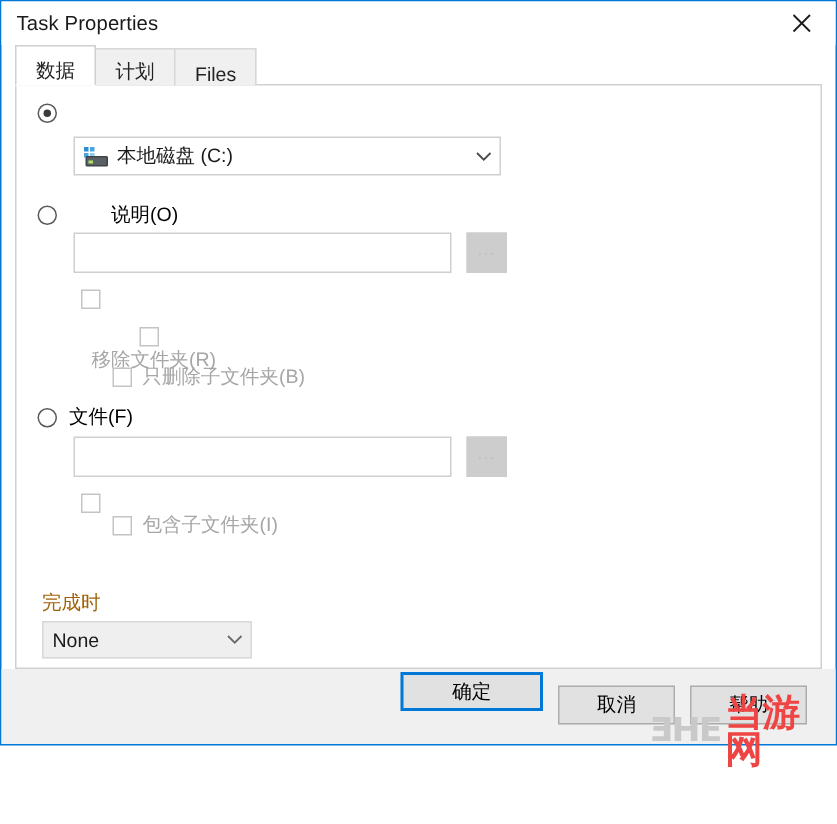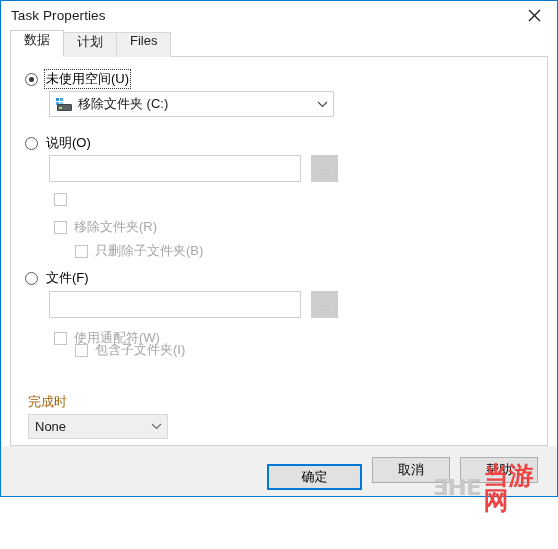--- a/index.html
+++ b/index.html
@@ -62,21 +62,21 @@
     margin-right: 9px;
     display: flex;
     align-items: flex-end;
     z-index: 3;
   }
   .tab {
     box-sizing: border-box;
     height: 25px;
     padding: 0 13px;
     display: flex;
-    align-items: flex-start;
+    align-items: flex-end;
     justify-content: center;
     font-size: 13px;
     color: #222;
     background: #f0f0f0;
     border: 1px solid #d7d7d7;
     border-bottom: none;
     margin-right: -1px;
     white-space: nowrap;
   }
   .tab.active {
@@ -317,72 +317,70 @@
     <div class="tab">
       <span>Files</span>
     </div>
   </div>
 
   <div class="panel">
     <div class="panel-inner">
 
       <div class="row" style="left:14px; top:12px;">
         <span class="radio checked"></span>
-        <span class="radio-label focused">未使用空间(U)</span>
       </div>
 
       <div class="combo" style="left:38px; top:34px; width:285px; height:26px;">
         <span class="combo-text">
           <span class="drive-icon">
             <span class="sq s1"></span>
               <span class="sq s2"></span>
               <span class="sq s3"></span>
               <span class="sq s4"></span>
             <span class="body"></span>
           </span>
-          <span>移除文件夹 (C:)</span>
+          <span>本地磁盘 (C:)</span>
         </span>
         <span class="combo-arrow">
           <svg width="11" height="7" viewBox="0 0 11 7" aria-hidden="true">
             <polyline points="1,1 5.5,5.5 10,1" fill="none" stroke="#4a4a4a" stroke-width="1.2"></polyline>
           </svg>
         </span>
       </div>
 
-      <div class="row" style="left:14px; top:76px;">
+      <div class="row" style="left:14px; top:76px;gap:28px;">
         <span class="radio"></span>
         <span class="radio-label">说明(O)</span>
       </div>
 
       <div class="textbox" style="left:38px; top:98px; width:252px; height:27px;"></div>
       <div class="browse-btn" style="left:300px; top:98px; width:27px; height:27px;">...</div>
 
       <div class="row" style="left:43px; top:136px;">
         <span class="checkbox"></span>
       </div>
-      <div class="row" style="left:43px; top:161px;">
+      <div class="row" style="left:43px; top:161px;flex-direction:column;">
         <span class="checkbox"></span>
         <span class="chk-label">移除文件夹(R)</span>
       </div>
       <div class="row" style="left:64px; top:185px;">
         <span class="checkbox"></span>
         <span class="chk-label">只删除子文件夹(B)</span>
       </div>
 
       <div class="row" style="left:14px; top:211px;text-align:right;">
         <span class="radio"></span>
         <span class="radio-label">文件(F)</span>
       </div>
 
       <div class="textbox" style="left:38px; top:234px; width:252px; height:27px;"></div>
       <div class="browse-btn" style="left:300px; top:234px; width:27px; height:27px;">...</div>
 
       <div class="row" style="left:43px; top:272px;">
         <span class="checkbox"></span>
-        <span class="chk-label">使用通配符(W)</span>
       </div>
       <div class="row" style="left:64px; top:284px;">
         <span class="checkbox"></span>
         <span class="chk-label">包含子文件夹(I)</span>
       </div>
 
       <div class="section-label" style="left:17px; top:336px;">完成时</div>
 
       <div class="combo disabled" style="left:17px; top:357px; width:140px; height:25px;">
         <span class="combo-text">None</span>
@@ -390,21 +388,21 @@
           <svg width="11" height="7" viewBox="0 0 11 7" aria-hidden="true">
             <polyline points="1,1 5.5,5.5 10,1" fill="none" stroke="#6a6a6a" stroke-width="1.2"></polyline>
           </svg>
         </span>
       </div>
 
     </div>
   </div>
 
   <div class="footer">
-    <div class="btn default" style="left:266px; top:18px; width:95px;">确定</div>
+    <div class="btn default" style="left:266px; top:2px; width:95px;">确定</div>
     <div class="btn" style="left:459px; top:11px; width:78px;">帮助</div>
     <div class="btn" style="left:371px; top:11px; width:78px;">取消</div>
   </div>
 
 </div>
 
 <div class="watermark">
   <span class="wm-logo">ƎHE</span>
   <span class="wm-text">当游网</span>
 </div>

